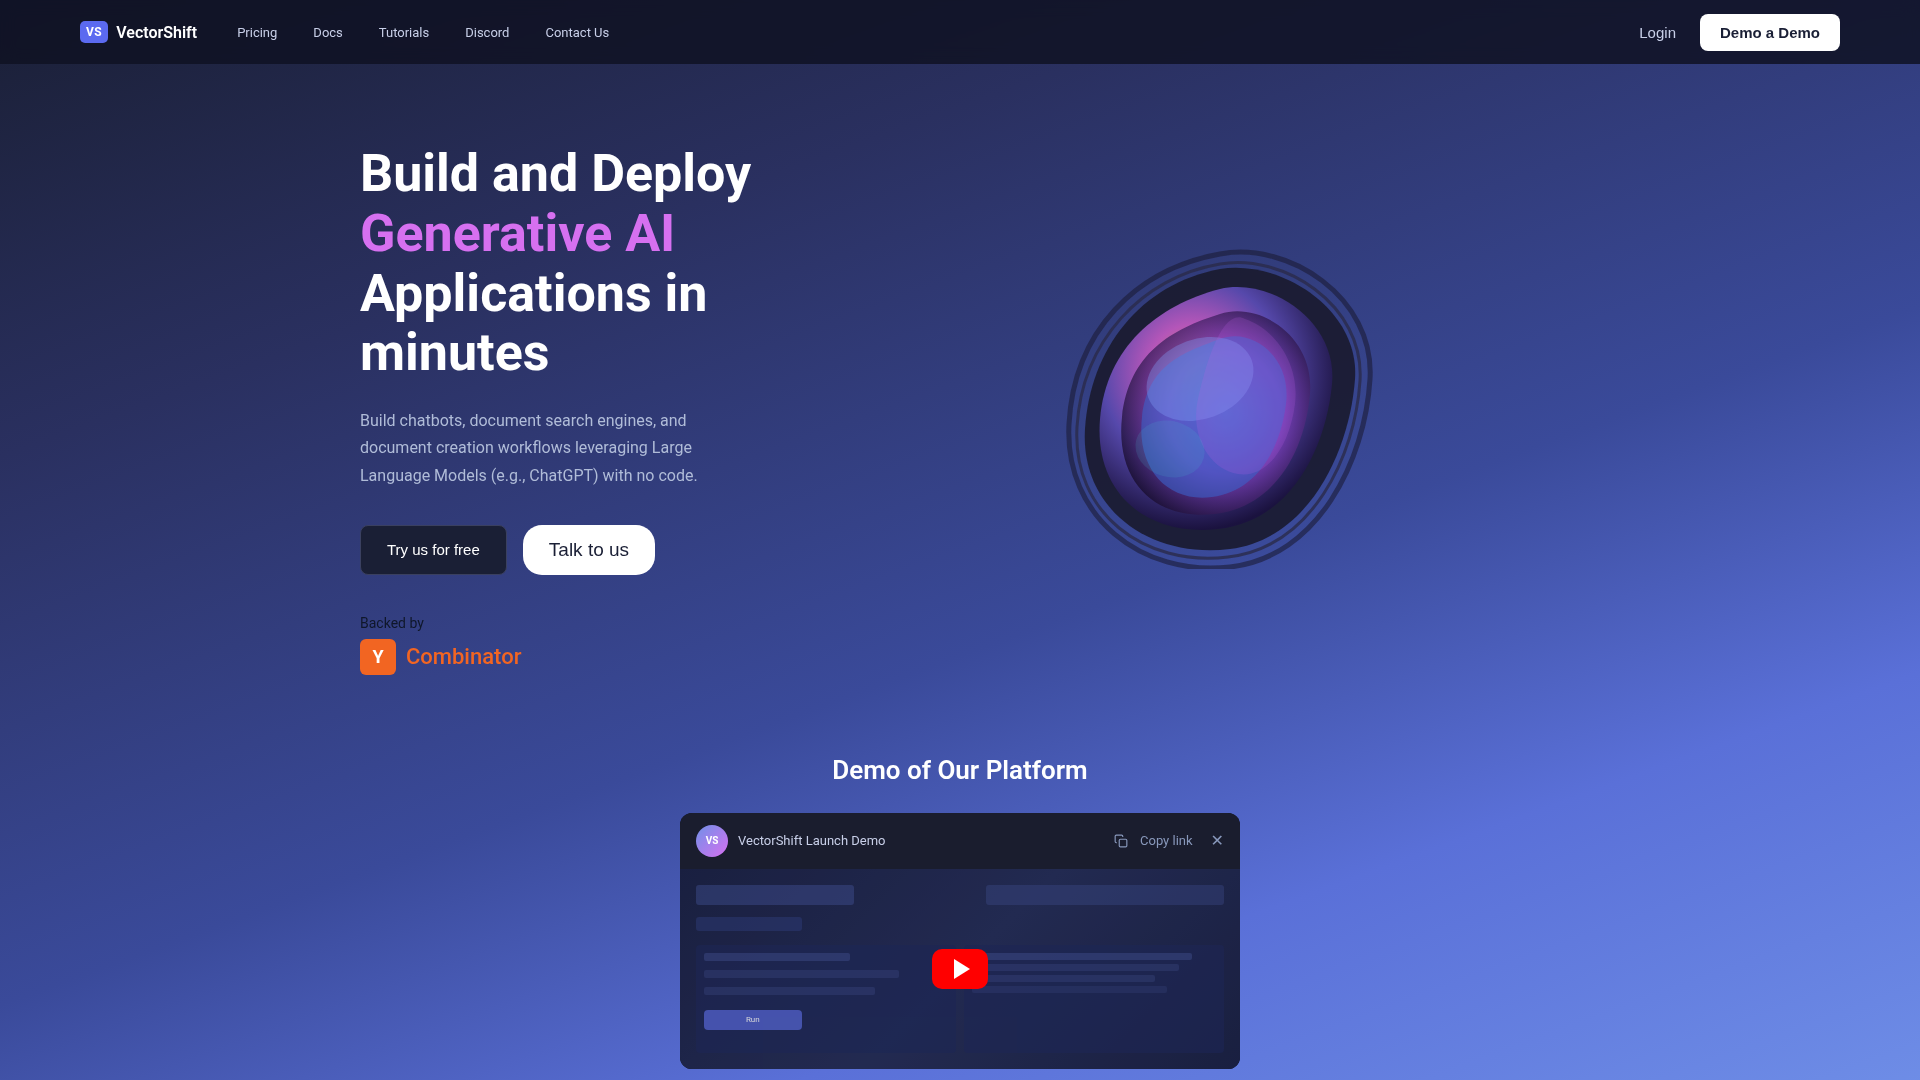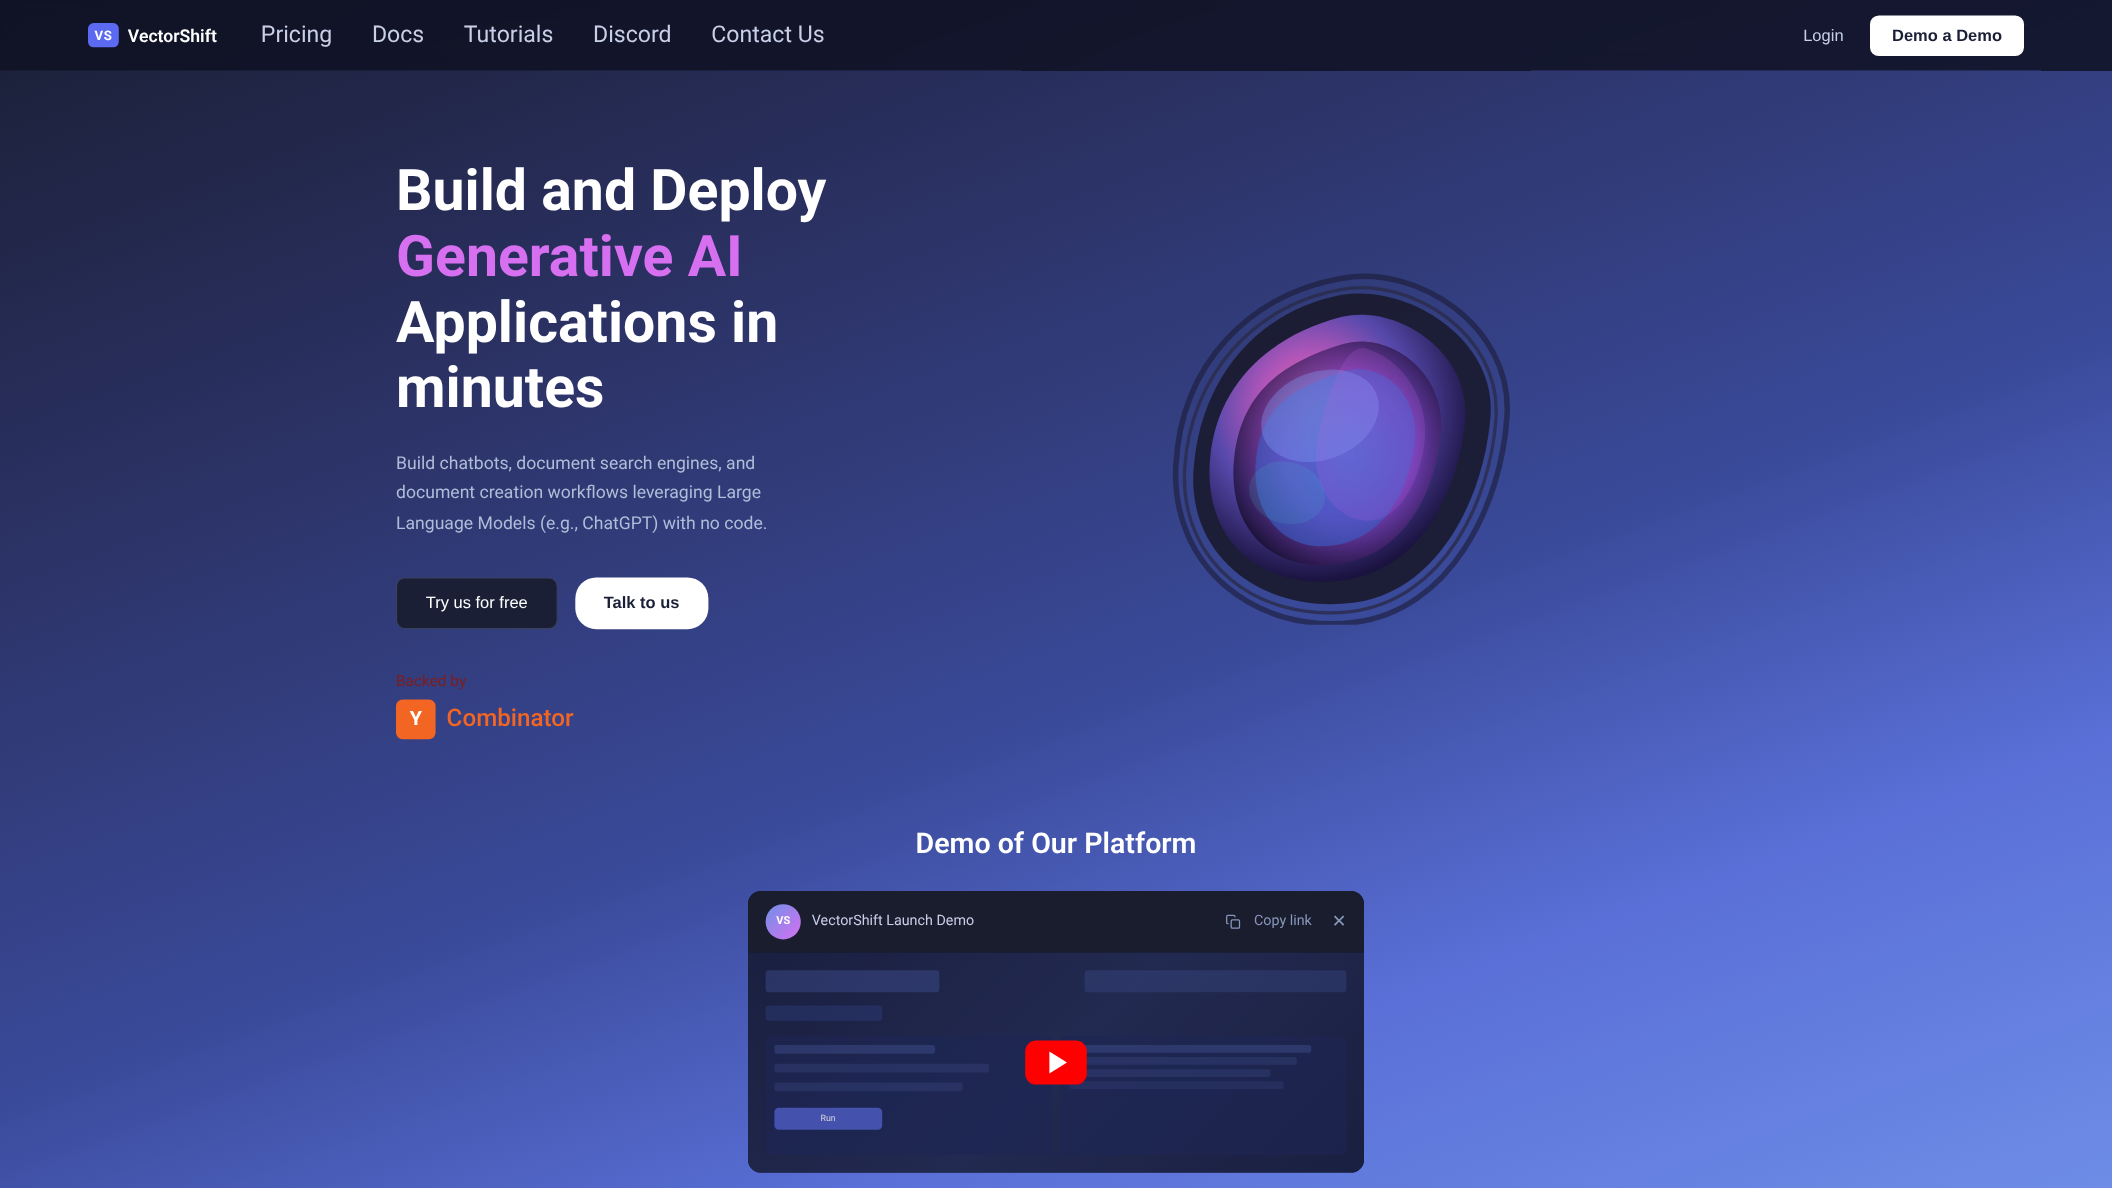--- a/index.html
+++ b/index.html
@@ -47,21 +47,21 @@
     }
     .nav-links {
       display: flex;
       align-items: center;
       gap: 36px;
       flex: 1;
     }
     .nav-link {
       color: #c8cfe8;
       text-decoration: none;
-      font-size: 21px;
+      font-size: 13px;
       cursor: pointer;
       transition: color 0.2s;
     }
     .nav-right {
       display: flex;
       align-items: center;
       gap: 24px;
       margin-left: auto;
     }
     .btn-login {
@@ -125,32 +125,32 @@
       font-size: 15px;
       font-weight: 500;
       cursor: pointer;
     }
     .btn-talk {
       background: #fff;
       color: #1a1f35;
       border: none;
       border-radius: 19px;
       padding: 14px 26px;
-      font-size: 15px;
-      font-weight: 700;
+      font-size: 19px;
+      font-weight: 400;
       cursor: pointer;
     }
     .backed-by {
       display: flex;
       flex-direction: column;
       gap: 8px;
     }
     .backed-label {
       font-size: 14px;
-      color: #7f1d1d;
+      color: #0f172a;
     }
     .yc-row {
       display: flex;
       align-items: center;
       gap: 10px;
     }
     .yc-badge {
       background: #f26522;
       color: #fff;
       font-weight: 700;

